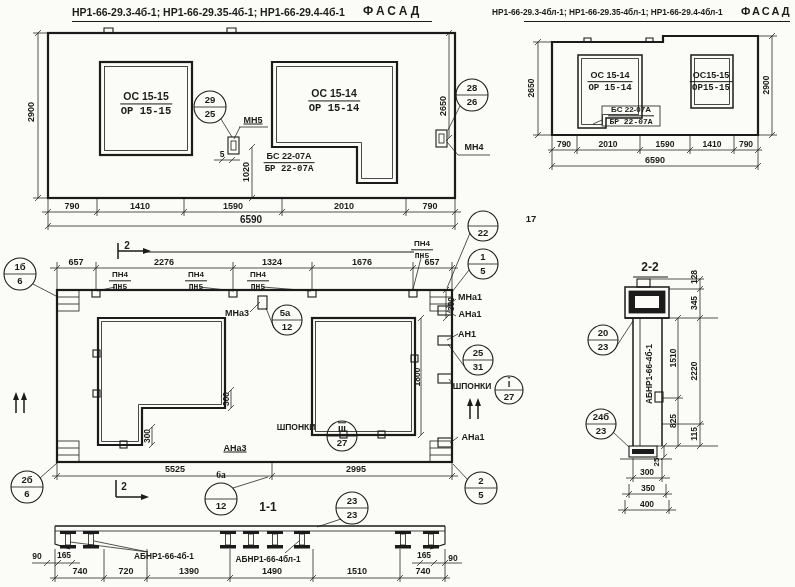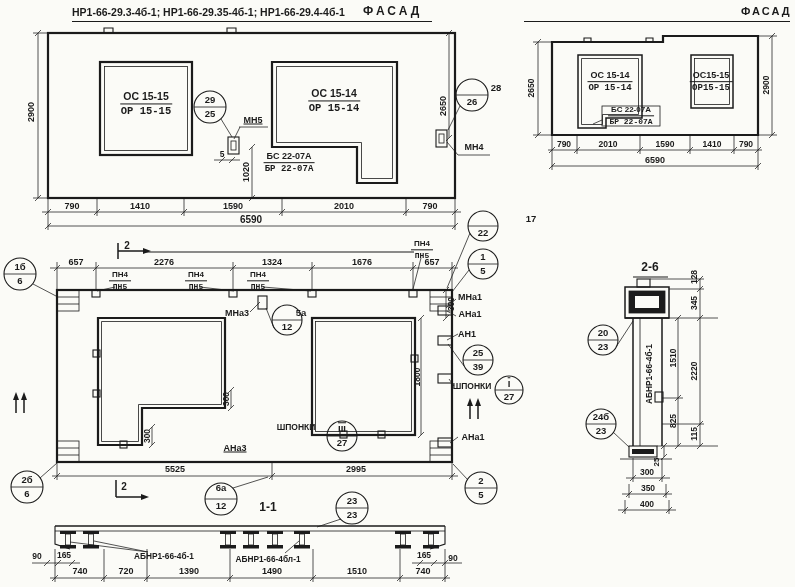--- a/index.html
+++ b/index.html
@@ -262,35 +262,36 @@
 <div class="fr" style="left:334px;top:101px;">
   <span class="t">ОС 15-14</span>
   <span class="b">ОР 15-14</span>
 </div>
 <div class="fr f9" style="left:289px;top:163px;">
   <span class="t">БС 22-07А</span>
   <span class="b">БР 22-07А</span>
 </div>
 <span class="lbl" style="left:210px;top:100px;">29</span>
 <span class="lbl" style="left:210px;top:114px;">25</span>
-<span class="lbl" style="left:496px;top:88px;text-align:center;">28</span>
+<span class="lbl" style="left:472px;top:88px;text-align:center;">28</span>
 <span class="lbl" style="left:472px;top:102px;">26</span>
 <span class="lbl f9" style="left:253px;top:120px;text-decoration:underline;">МН5</span>
 <span class="lbl f9" style="left:474px;top:147px;">МН4</span>
 <span class="lbl rot f9" style="left:31px;top:112px;">2900</span>
 <span class="lbl rot f9" style="left:443px;top:106px;">2650</span>
 <span class="lbl rot f9" style="left:246px;top:172px;">1020</span>
 <span class="lbl f85" style="left:222px;top:154px;">5</span>
 <span class="lbl f9" style="left:72px;top:206px;">790</span>
 <span class="lbl f9" style="left:140px;top:206px;">1410</span>
 <span class="lbl f9" style="left:233px;top:206px;">1590</span>
 <span class="lbl f9" style="left:344px;top:206px;">2010</span>
 <span class="lbl f9" style="left:430px;top:206px;">790</span>
 <span class="lbl f10" style="left:251px;top:220px;">6590</span>
 
+<span class="la" style="left:492px;top:8px;font-size:8.3px;">НР1-66-29.3-4бл-1; НР1-66-29.35-4бл-1; НР1-66-29.4-4бл-1</span>
 <span class="la" style="left:741px;top:6px;font-size:11px;letter-spacing:2px;">ФАСАД</span>
 <div class="fr f9" style="left:610px;top:82px;">
   <span class="t">ОС 15-14</span>
   <span class="b">ОР 15-14</span>
 </div>
 <div class="fr f9" style="left:711px;top:82px;">
   <span class="t">ОС15-15</span>
   <span class="b">ОР15-15</span>
 </div>
 <div class="fr f8" style="left:631px;top:116px;">
@@ -328,43 +329,43 @@
   <span class="b">ПН5</span>
 </div>
 <span class="lbl" style="left:483px;top:219px;margin-left:48px;">17</span>
 <span class="lbl" style="left:483px;top:233px;">22</span>
 <span class="lbl" style="left:483px;top:257px;">1</span>
 <span class="lbl" style="left:483px;top:271px;">5</span>
 <span class="lbl f9" style="left:470px;top:297px;">МНа1</span>
 <span class="lbl f9" style="left:470px;top:314px;">АНа1</span>
 <span class="lbl f9" style="left:467px;top:334px;">АН1</span>
 <span class="lbl" style="left:478px;top:353px;">25</span>
-<span class="lbl" style="left:478px;top:367px;">39</span>
+<span class="lbl" style="left:478px;top:367px;">31</span>
 <span class="lbl f85" style="left:472px;top:386px;">ШПОНКИ</span>
 <span class="lbl ovl" style="left:509px;top:384px;">I</span>
 <span class="lbl" style="left:509px;top:397px;">27</span>
 <span class="lbl f9" style="left:473px;top:437px;">АНа1</span>
 <span class="lbl f9" style="left:237px;top:313px;">МНа3</span>
-<span class="lbl" style="left:301px;top:313px;">5а</span>
+<span class="lbl" style="left:285px;top:313px;">5а</span>
 <span class="lbl" style="left:287px;top:327px;">12</span>
 <span class="lbl f9" style="left:235px;top:448px;text-decoration:underline;">АНа3</span>
 <span class="lbl f85" style="left:296px;top:427px;">ШПОНКИ</span>
 <span class="lbl ovl" style="left:342px;top:429px;">III</span>
 <span class="lbl" style="left:342px;top:443px;">27</span>
 <span class="lbl rot f85" style="left:451px;top:304px;">300</span>
 <span class="lbl rot f85" style="left:417px;top:377px;">1800</span>
 <span class="lbl rot f85" style="left:226px;top:399px;">300</span>
 <span class="lbl rot f85" style="left:147px;top:436px;">300</span>
 <span class="lbl f9" style="left:175px;top:469px;">5525</span>
 <span class="lbl f9" style="left:356px;top:469px;">2995</span>
 <span class="lbl" style="left:20px;top:267px;">1б</span>
 <span class="lbl" style="left:20px;top:281px;">6</span>
 <span class="lbl" style="left:27px;top:480px;">2б</span>
 <span class="lbl" style="left:27px;top:494px;">6</span>
-<span class="lbl" style="left:221px;top:488px;">6а</span>
+<span class="lbl" style="left:221px;top:476px;font-family:Liberation Serif, serif;">6а</span>
 <span class="lbl" style="left:221px;top:506px;">12</span>
 <span class="lbl" style="left:481px;top:481px;">2</span>
 <span class="lbl" style="left:481px;top:495px;">5</span>
 <span class="lbl" style="left:352px;top:501px;">23</span>
 <span class="lbl" style="left:352px;top:515px;">23</span>
 <span class="lbl f10" style="left:127px;top:246px;">2</span>
 <span class="lbl f10" style="left:124px;top:487px;">2</span>
 <span class="lbl f12" style="left:268px;top:507px;">1-1</span>
 
 <span class="lbl" style="left:164px;top:556px;font-size:8.3px;">АБНР1-66-4б-1</span>
@@ -373,21 +374,21 @@
 <span class="lbl f9" style="left:126px;top:571px;">720</span>
 <span class="lbl f9" style="left:189px;top:571px;">1390</span>
 <span class="lbl f9" style="left:272px;top:571px;">1490</span>
 <span class="lbl f9" style="left:357px;top:571px;">1510</span>
 <span class="lbl f9" style="left:423px;top:571px;">740</span>
 <span class="lbl f85" style="left:37px;top:556px;">90</span>
 <span class="lbl f85" style="left:64px;top:555px;">165</span>
 <span class="lbl f85" style="left:424px;top:555px;">165</span>
 <span class="lbl f85" style="left:453px;top:558px;">90</span>
 
-<span class="lbl f12" style="left:650px;top:267px;">2-6</span>
+<span class="lbl f12" style="left:650px;top:267px;">2-2</span>
 <span class="lbl rot" style="left:649px;top:374px;font-size:8.3px;">АБНР1-66-4б-1</span>
 <span class="lbl" style="left:603px;top:333px;">20</span>
 <span class="lbl" style="left:603px;top:347px;">23</span>
 <span class="lbl" style="left:601px;top:417px;">24б</span>
 <span class="lbl" style="left:601px;top:431px;">23</span>
 <span class="lbl rot f85" style="left:694px;top:277px;">128</span>
 <span class="lbl rot f85" style="left:694px;top:303px;">345</span>
 <span class="lbl rot f85" style="left:694px;top:371px;">2220</span>
 <span class="lbl rot f85" style="left:694px;top:434px;">115</span>
 <span class="lbl rot f85" style="left:673px;top:358px;">1510</span>

